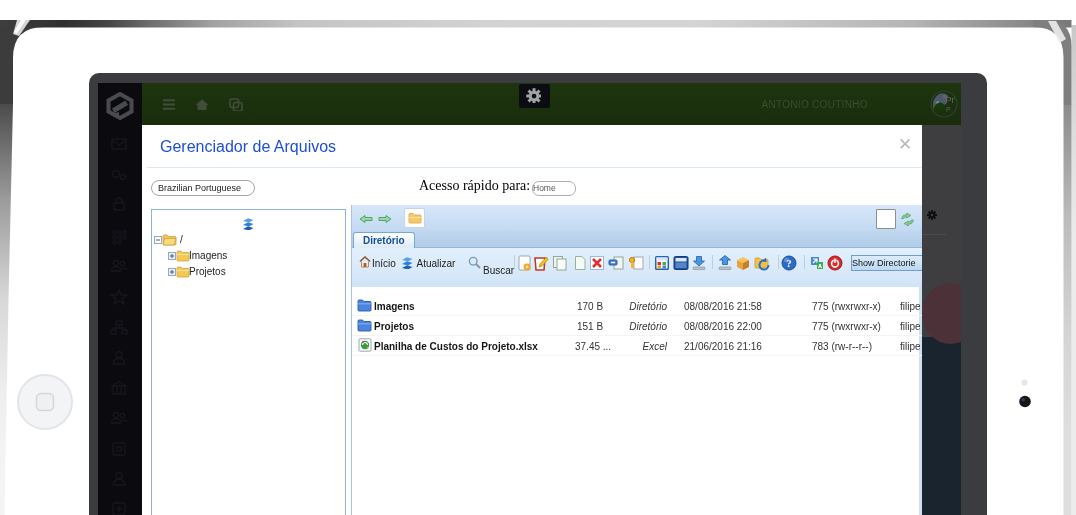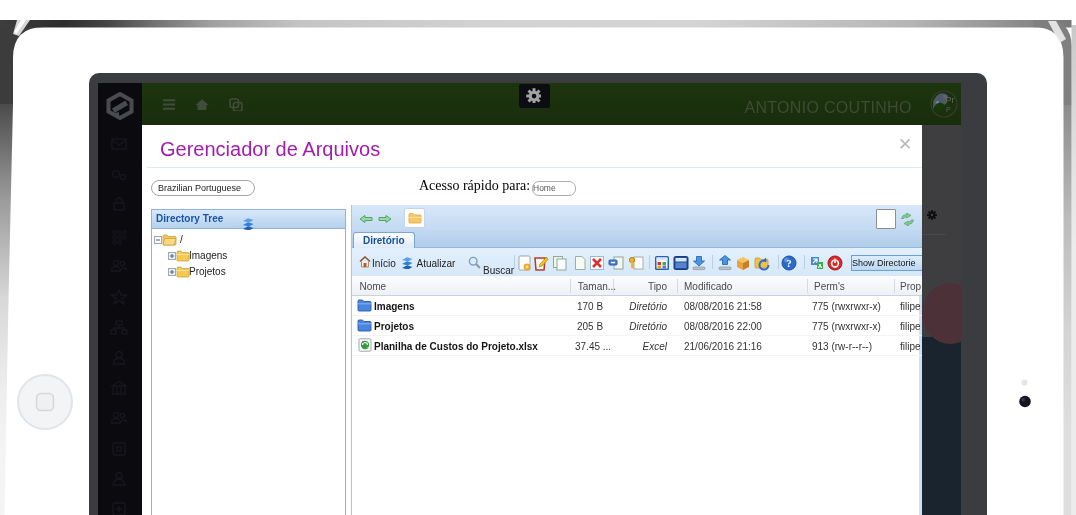--- a/index.html
+++ b/index.html
@@ -15,28 +15,28 @@
     background:#fff; overflow:hidden; }
 
   
   #sidebar { left:0; top:0; width:43.5px; height:432px; background:#0a0a0f; }
 
   
   #navbar { left:43.5px; top:0; width:819.5px; height:41.3px;
     background:linear-gradient(#1d350f,#192d0c); }
   #gearbox { left:377.4px; top:1px; width:31px; height:23.4px; background:#0b0d12;
     border-radius:2px; }
-  #username { left:603px; top:15.5px; width:159px; text-align:center; font-size:16px;
+  #username { left:620px; top:15.5px; width:159px; text-align:left; font-size:10px;
     color:#3d4c33; letter-spacing:.3px; white-space:nowrap; }
   #avatar { left:788px; top:6.7px; width:28px; height:28px; border-radius:50%;
     overflow:hidden; }
 
   
   #modal { left:49px; top:41.3px; width:775px; height:391px; background:#fff; }
-  #mtitle { left:13px; top:13.5px; font-size:20px; color:#a21caf; }
+  #mtitle { left:13px; top:13.5px; font-size:16px; color:#1d4ed8; }
   #mclose { left:751px; top:9px; font-size:17px; color:#b9b9b9; }
   #mhdrline { left:0; top:42.2px; width:775px; height:1px; background:#dbe9f5; }
   #langbtn { left:4px; top:55px; width:104px; height:16.5px; border:1px solid #a5a5a5;
     border-radius:8px; font-size:9px; color:#222; line-height:15px; padding-left:6px;
     background:#fff; }
   #quick { left:272px; top:53.5px; font-family:"Liberation Serif", serif;
     font-size:14px; color:#000;text-align:center; }
   #homebtn { left:385px; top:56.5px; width:44px; height:15px; border:1px solid #adadad;
     border-radius:7px; font-size:8.5px; color:#555; text-align:left; line-height:13px;
     background:#fff; }
@@ -262,21 +262,20 @@
 
   <div id="modal" class="abs">
     <div id="mtitle" class="abs">Gerenciador de Arquivos</div>
     <div id="mclose" class="abs">✕</div>
     <div id="mhdrline" class="abs"></div>
     <div id="langbtn" class="abs">Brazilian Portuguese</div>
     <div id="quick" class="abs">Acesso rápido para:</div>
     <div id="homebtn" class="abs">Home</div>
 
     <div id="tree" class="abs">
-      <div id="treehdr" class="abs">Directory Tree</div>
       <svg class="abs" style="left:90px;top:7px" width="13" height="13" viewBox="0 0 13 13">
         <path d="M1 4 L6 1.2 L11.5 3 L7 5.5 Z" fill="#5aa0e8"></path>
         <path d="M1 8 L6 5.2 L11.5 7 L7 9.5 Z" fill="#2f7fd8"></path>
         <path d="M1 12 L6 9.2 L11.5 11 L7 13.5 Z" fill="#1d5fb0"></path>
       </svg>
       <div class="trow" style="left:0;top:22px">
         <svg class="abs" style="left:1.5px;top:4px" width="8" height="8" viewBox="0 0 8 8">
           <rect x="0.5" y="0.5" width="7" height="7" fill="#fff" stroke="#98a8c0"></rect>
           <path d="M2 4 H6" stroke="#4a5a74"></path>
         </svg>
@@ -441,71 +440,58 @@
         <svg class="ticon" style="left:475px" viewBox="0 0 16 16">
           <circle cx="8" cy="8" r="7" fill="#d92b2b" stroke="#9e1515"></circle>
           <circle cx="8" cy="8.5" r="3.4" fill="none" stroke="#fff" stroke-width="1.6"></circle>
           <path d="M8 2.5 V8" stroke="#d92b2b" stroke-width="2.6"></path>
           <path d="M8 3.5 V8" stroke="#fff" stroke-width="1.6"></path>
         </svg>
 
         <div class="abs" style="left:499px;top:7px;width:75px;height:15.8px;background:linear-gradient(#dcedfc,#bcd8f2);border:1px solid #6d9fd2;font-size:9px;color:#111;line-height:14px;text-align:left">Show Directorie</div>
       </div>
 
-      <div id="thead" class="abs">
-        <span class="abs" style="left:7.5px;top:5px">Nome</span>
-        <span class="abs" style="left:225.8px;top:5px">Taman...</span>
-        <span class="abs" style="left:265px;top:5px;width:50px;text-align:right">Tipo</span>
-        <span class="abs" style="left:332px;top:5px">Modificado</span>
-        <span class="abs" style="left:462px;top:5px">Perm's</span>
-        <span class="abs" style="left:548px;top:5px">Prop</span>
-        <div class="thsep" style="left:218px"></div>
-        <div class="thsep" style="left:261px"></div>
-        <div class="thsep" style="left:325px"></div>
-        <div class="thsep" style="left:455px"></div>
-        <div class="thsep" style="left:542px"></div>
-      </div>
 
       <div class="frow" style="top:90.7px">
         <svg class="abs" style="left:5px;top:2.5px" width="15" height="14" viewBox="0 0 15 14">
           <path d="M1 3 Q1 2 2 2 H5.5 L7 3.5 H13 Q14 3.5 14 4.5 V12 Q14 13 13 13 H2 Q1 13 1 12 Z" fill="#4a86e0" stroke="#2b59a8" stroke-width="0.9"></path>
           <path d="M1 5.2 H14 V6.4 H1 Z" fill="#7fabee"></path>
         </svg>
         <span class="fname">Imagens</span>
         <span class="fsize">170 B</span>
         <span class="ftype">Diretório</span>
         <span class="fdate">08/08/2016 21:58</span>
         <span class="fperm">775 (rwxrwxr-x)</span>
         <span class="fprop">filipe</span>
       </div>
       <div class="frow" style="top:110.7px">
         <svg class="abs" style="left:5px;top:2.5px" width="15" height="14" viewBox="0 0 15 14">
           <path d="M1 3 Q1 2 2 2 H5.5 L7 3.5 H13 Q14 3.5 14 4.5 V12 Q14 13 13 13 H2 Q1 13 1 12 Z" fill="#4a86e0" stroke="#2b59a8" stroke-width="0.9"></path>
           <path d="M1 5.2 H14 V6.4 H1 Z" fill="#7fabee"></path>
         </svg>
         <span class="fname">Projetos</span>
-        <span class="fsize">205 B</span>
+        <span class="fsize">151 B</span>
         <span class="ftype">Diretório</span>
         <span class="fdate">08/08/2016 22:00</span>
         <span class="fperm">775 (rwxrwxr-x)</span>
         <span class="fprop">filipe</span>
       </div>
       <div class="frow" style="top:130.7px">
         <svg class="abs" style="left:6px;top:2.5px" width="14" height="14" viewBox="0 0 14 14">
           <rect x="1" y="0.8" width="12" height="12.4" rx="1" fill="#fdfdfd" stroke="#9aa8b5"></rect>
           <circle cx="7" cy="7" r="4.2" fill="#2e9e41"></circle>
           <path d="M4.5 7 A2.5 2.5 0 0 1 9.5 7" fill="none" stroke="#fff" stroke-width="1.2"></path>
           <circle cx="5" cy="4" r="0.9" fill="#e03131"></circle>
                 <circle cx="9.5" cy="10" r="0.9" fill="#f59f00"></circle>
         </svg>
         <span class="fname">Planilha de Custos do Projeto.xlsx</span>
         <span class="fsize" style="left:223px">37.45 ...</span>
         <span class="ftype">Excel</span>
         <span class="fdate">21/06/2016 21:16</span>
-        <span class="fperm">913 (rw-r--r--)</span>
+        <span class="fperm">783 (rw-r--r--)</span>
         <span class="fprop">filipe</span>
       </div>
     </div>
   </div>
 
 </div>
 </div>
 
 </div>
 

